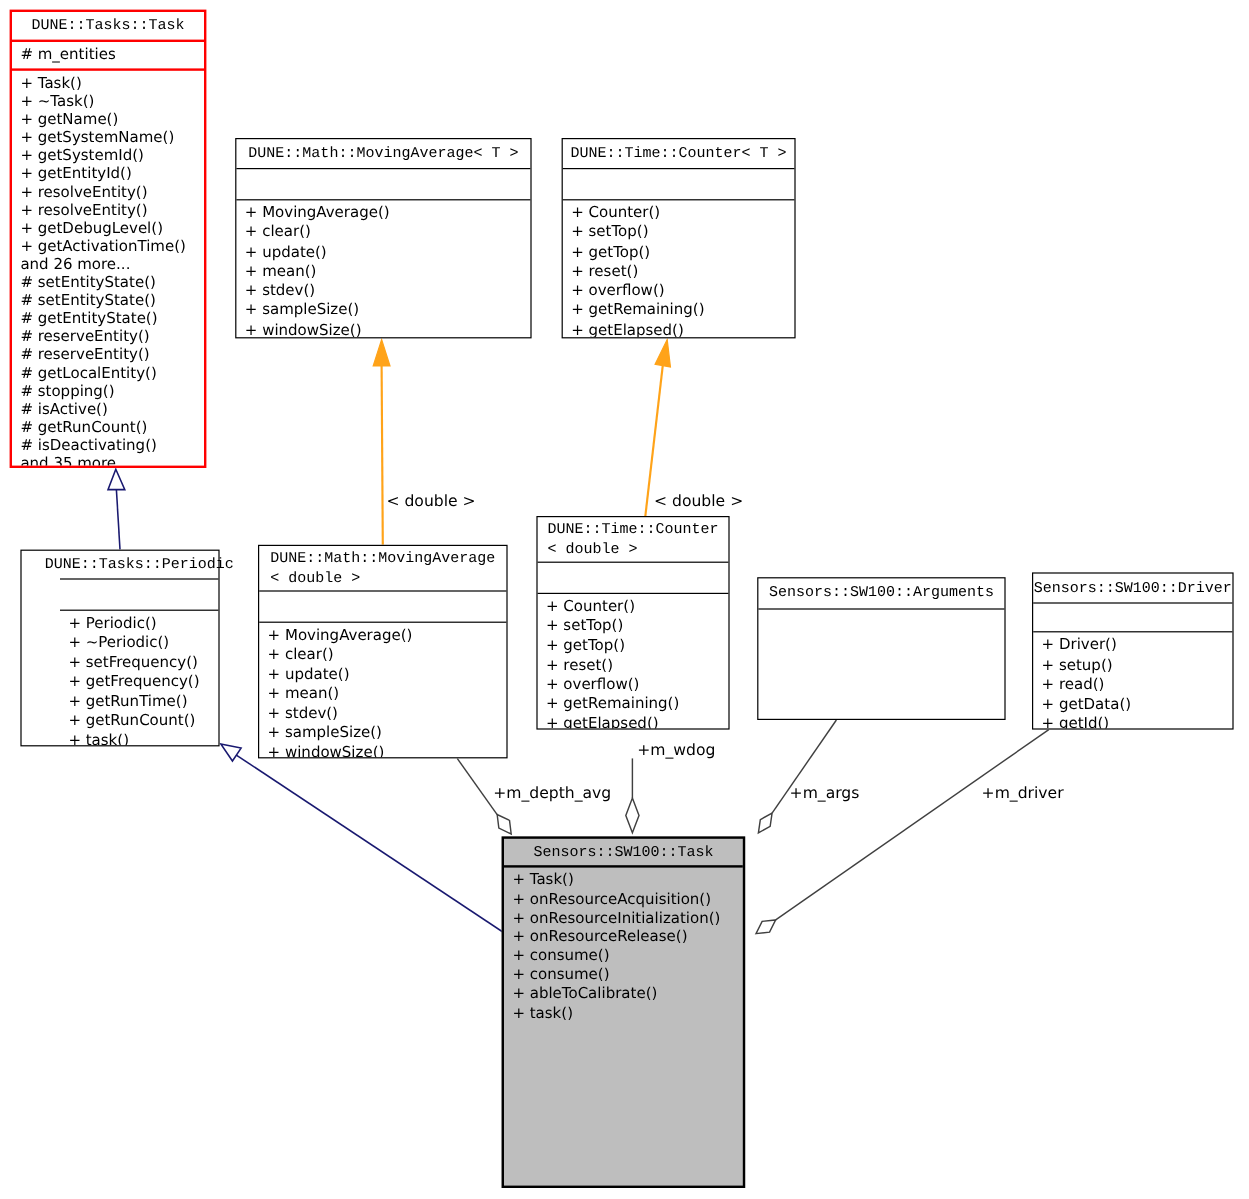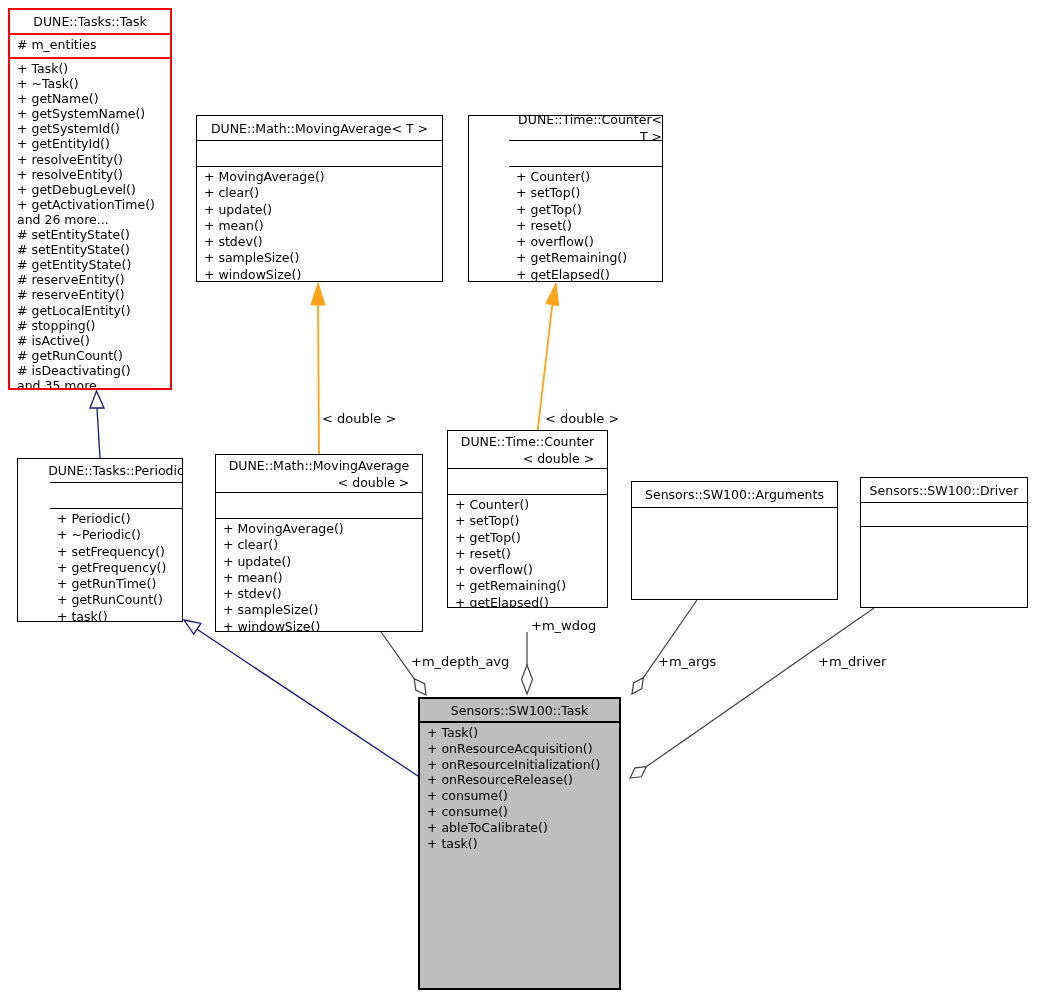--- a/index.html
+++ b/index.html
@@ -10,21 +10,21 @@
   .edge-inh{stroke:var(--color-inheritance,#191970);stroke-width:1.3;fill:none;}
   .head-inh{fill:#ffffff;stroke:var(--color-inheritance,#191970);stroke-width:1.3;}
   .edge-tpl{stroke:var(--color-template,#FFA319);stroke-width:1.8;fill:none;}
   .head-tpl{fill:var(--color-template,#FFA319);stroke:var(--color-template,#FFA319);}
   .edge-agg{stroke:var(--color-aggregation,#404040);stroke-width:1.2;fill:none;}
   .diamond{fill:#ffffff;stroke:var(--color-aggregation,#404040);stroke-width:1.2;}
 
   .uml-box{position:absolute;display:flex;flex-direction:column;background:#fff;
     border:1px solid var(--color-box_border,#000);box-sizing:border-box;font-size:12.5px;color:#000;}
   .uml-title{flex:0 0 auto;display:flex;align-items:center;justify-content:center;
-    text-align:right;white-space:pre-line;border-bottom:1px solid var(--color-box_border,#000);line-height:17px;}
+    text-align:left;white-space:pre-line;border-bottom:1px solid var(--color-box_border,#000);line-height:17px;font-family:Liberation Mono, monospace;}
   .uml-attrs{flex:0 0 auto;border-bottom:1px solid var(--color-box_border,#000);padding:2px 2px 0 7px;box-sizing:border-box;}
   .uml-methods{flex:1 1 auto;padding:2px 2px 0 7px;box-sizing:border-box;overflow:hidden;}
   .member{white-space:nowrap;}
 
   .uml-box.red{border:2px solid var(--color-highlight_border,#FF0000);}
   .uml-box.red .uml-title,.uml-box.red .uml-attrs{border-bottom:2px solid var(--color-highlight_border,#FF0000);}
   .uml-box.gray{background:var(--color-highlight_fill,#BEBEBE);border:2px solid #000;}
   .uml-box.gray .uml-title{border-bottom:2px solid #000;}
   .uml-box.gray .uml-attrs{border-bottom:2px solid #000;}
 
@@ -122,21 +122,21 @@
         <div class="member">+ MovingAverage()</div>
         <div class="member">+ clear()</div>
         <div class="member">+ update()</div>
         <div class="member">+ mean()</div>
         <div class="member">+ stdev()</div>
         <div class="member">+ sampleSize()</div>
         <div class="member">+ windowSize()</div>
       </div>
   </div>
 
-  <div class="uml-box box-ct" style="left:468px;top:115px;width:195px;height:167px;padding-left:40px;">
+  <div class="uml-box box-ct" style="left:468px;top:115px;width:195px;height:167px;">
     <div class="uml-title" style="height:24px;">DUNE::Time::Counter&lt; T &gt;</div>
     <div class="uml-attrs" style="height:26px;"></div>
     <div class="uml-methods">
         <div class="member">+ Counter()</div>
         <div class="member">+ setTop()</div>
         <div class="member">+ getTop()</div>
         <div class="member">+ reset()</div>
         <div class="member">+ overflow()</div>
         <div class="member">+ getRemaining()</div>
         <div class="member">+ getElapsed()</div>
@@ -188,20 +188,27 @@
   </div>
 
   <div class="uml-box box-args" style="left:631px;top:481px;width:207px;height:119px;">
     <div class="uml-title" style="height:25px;">Sensors::SW100::Arguments</div>
     <div class="uml-methods"></div>
   </div>
 
   <div class="uml-box box-driver" style="left:860px;top:477px;width:168px;height:131px;">
     <div class="uml-title" style="height:24px;">Sensors::SW100::Driver</div>
     <div class="uml-attrs" style="height:24px;"></div>
+    <div class="uml-methods">
+        <div class="member">+ Driver()</div>
+        <div class="member">+ setup()</div>
+        <div class="member">+ read()</div>
+        <div class="member">+ getData()</div>
+        <div class="member">+ getId()</div>
+      </div>
   </div>
 
   <div class="uml-box gray box-sw" style="left:418px;top:697px;width:203px;height:293px;">
     <div class="uml-title" style="height:22px;">Sensors::SW100::Task</div>
     <div class="uml-methods">
         <div class="member">+ Task()</div>
         <div class="member">+ onResourceAcquisition()</div>
         <div class="member">+ onResourceInitialization()</div>
         <div class="member">+ onResourceRelease()</div>
         <div class="member">+ consume()</div>

